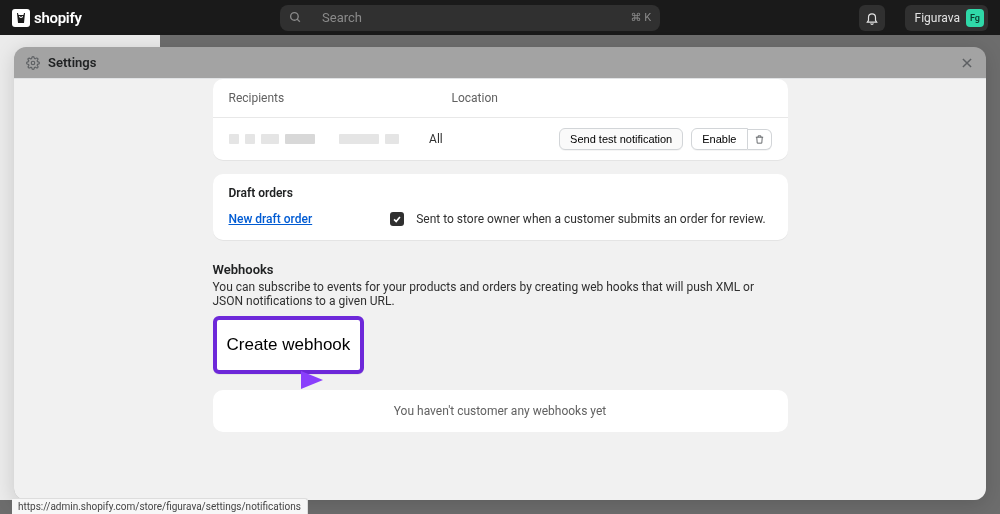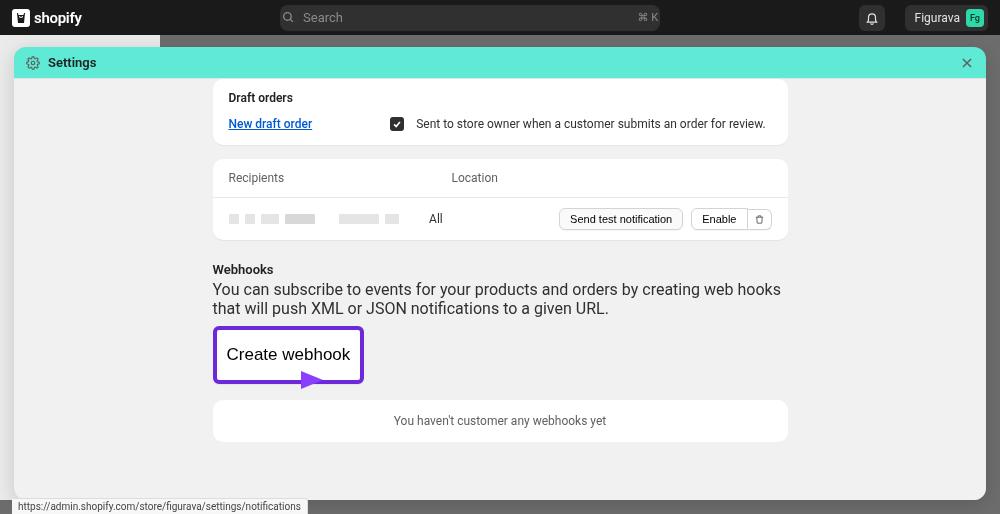--- a/index.html
+++ b/index.html
@@ -3,31 +3,31 @@
 <meta charset="utf-8">
 <style>
   * { margin: 0; padding: 0; box-sizing: border-box; }
   body { font-family: -apple-system, BlinkMacSystemFont, "Segoe UI", Roboto, sans-serif; background: #f1f1f1; font-size: 13px; color: #202223; width: 1000px; height: 514px; overflow: hidden; position: relative; }
   
   .topbar { background: #1a1a1a; height: 35px; display: flex; align-items: center; padding: 0 12px; }
   .logo { display: flex; align-items: center; gap: 4px; }
   .logo-icon { width: 18px; height: 18px; background: #fff; border-radius: 3px; display: flex; align-items: center; justify-content: center; color: #1a1a1a; font-weight: bold; font-size: 12px; }
   .logo-text { color: #fff; font-weight: 600; font-size: 15px; letter-spacing: -0.3px; }
   .search-wrap { flex: 1; display: flex; justify-content: center; }
-  .search-box { background: #303030; border-radius: 8px; height: 26px; width: 380px; display: flex; align-items: center; padding: 0 2px; color: #8a8a8a; gap: 8px; }
+  .search-box { background: #303030; border-radius: 8px; height: 26px; width: 380px; display: flex; align-items: center; padding: 0 9px; color: #8a8a8a; gap: 20px; }
   .search-kbd { margin-left: auto; font-size: 11px; color: #8a8a8a; }
   .topbar-right { display: flex; align-items: center; gap: 20px; }
   .bell-btn { width: 26px; height: 26px; background: #303030; border-radius: 6px; display:flex; align-items:center; justify-content:center; color:#e3e3e3;}
   .user-btn { background: #303030; border-radius: 6px; height: 26px; display:flex; align-items:center; padding: 0 4px 0 10px; gap:6px; color:#e3e3e3; font-size:12px;}
   .avatar { width: 18px; height: 18px; background: #2fd8a8; border-radius: 4px; display:flex; align-items:center; justify-content:center; font-size:9px; font-weight:600; color:#0a3d2e;}
   
   .browser-bg { position: absolute; top:35px; left:0; right:0; bottom:0; background:#6d6d6d; }
   .sidebar-hint { position:absolute; left:0; top:35px; width:160px; height:465px; background:#ebebeb; }
   
-  .modal { position: absolute; top: 47px; left: 14px; right: 14px; bottom: 14px; background: #5eead4; border-radius: 12px; box-shadow: 0 4px 20px rgba(0,0,0,0.15); display:flex; flex-direction:column; overflow:hidden;}
+  .modal { position: absolute; top: 47px; left: 14px; right: 14px; bottom: 14px; background: #a3a3a3; border-radius: 12px; box-shadow: 0 4px 20px rgba(0,0,0,0.15); display:flex; flex-direction:column; overflow:hidden;}
   .modal-header { height: 32px; display:flex; align-items:center; padding: 0 12px; border-bottom: 1px solid #e1e3e5; gap:8px;}
   .modal-title { font-weight:600; font-size:13px;}
   .close-btn { margin-left:auto; color:#5c5f62; font-size:16px; cursor:pointer;}
   
   .modal-body { flex:1; background:#f1f1f1; padding: 0 0 20px 0; overflow:auto; display:flex; flex-direction:column; align-items:center;}
   .content-col { width: 575px; margin-top:0;}
   
   .card { background:#fff; border-radius:10px; box-shadow: 0 1px 0 rgba(0,0,0,0.05); margin-bottom: 14px; overflow:hidden;}
   .card-row { display:flex; align-items:center; padding: 14px 16px; border-top:1px solid #e8e8e8;}
   .card-row:first-child { border-top:none;}
@@ -46,21 +46,21 @@
   .btn-attached-left { border-top-right-radius:0; border-bottom-right-radius:0;}
   .btn-attached-right { border-top-left-radius:0; border-bottom-left-radius:0; border-left:none; padding:4px 6px;}
   
   .section-title { font-weight:600; font-size:12px; padding:12px 16px 0 16px;}
   .draft-row { display:flex; align-items:center; padding: 12px 16px 14px 16px; gap:12px;}
   .checkbox { width:14px; height:14px; background:#303030; border-radius:3px; display:flex; align-items:center; justify-content:center; margin-left: 66px;}
   .checkbox svg { stroke:#fff;}
   
   .webhooks-block { width:575px; margin-top: 22px;}
   .wh-title { font-weight:600; font-size:13px; margin-bottom:3px;}
-  .wh-desc { font-size:16px; color:#303030; margin-bottom:8px;}
+  .wh-desc { font-size:12px; color:#303030; margin-bottom:8px;}
   .create-wh-btn { background:#fff; border:4px solid #6d28d9; border-radius:6px; padding:15px 10px; font-size:17px; box-shadow: 0 1px 0 rgba(0,0,0,0.05); cursor:pointer; display:inline-block;}
   .empty-card { background:#fff; border-radius:10px; padding: 14px; text-align:center; font-size:12px; color:#616161; margin-top:16px;}
   
   .arrow { position:absolute; left:213px; top:370px; pointer-events:none;}
   
   .status-url { position:absolute; bottom:0; left:12px; background:#f7f7f7; border:1px solid #ddd; border-left:none; border-bottom:none; padding:2px 6px; font-size:10px; color:#444; border-top-right-radius:3px;}
   
   svg { display:block;}
 </style>
 </head>
@@ -115,33 +115,20 @@
           <line x1="19" y1="5" x2="5" y2="19"></line>
         </svg>
     </span>
   </div>
 
   <div class="modal-body">
     <div class="content-col">
 
 
       <div class="card">
-        <div class="section-title">Draft orders</div>
-        <div class="draft-row">
-          <a class="link" style="font-size:12px;">New draft order</a>
-          <span class="checkbox">
-            <svg width="10" height="10" viewBox="0 0 24 24" fill="none" stroke="#fff" stroke-width="4">
-                <polyline points="5 13 10 18 19 7"></polyline>
-              </svg>
-          </span>
-          <span class="desc">Sent to store owner when a customer submits an order for review.</span>
-        </div>
-      </div>
-
-      <div class="card">
         <div class="recipients-head">
           <div class="rec-col1">Recipients</div>
           <div class="rec-col2">Location</div>
           <div style="width:190px;"></div>
         </div>
         <div class="rec-row">
           <div class="rec-col1">
             <div class="skeleton-bits">
               <span class="sk" style="width:10px;"></span>
               <span class="sk" style="width:10px;"></span>
@@ -159,20 +146,33 @@
             <button class="pill-btn btn-attached-left">Enable</button>
             <button class="pill-btn btn-attached-right">
               <svg width="11" height="11" viewBox="0 0 24 24" fill="none" stroke="#5c5f62" stroke-width="2">
                   <path d="M4 7h16M9 7V4h6v3M6 7l1 13h10l1-13"></path>
                 </svg>
             </button>
           </div>
         </div>
       </div>
 
+      <div class="card">
+        <div class="section-title">Draft orders</div>
+        <div class="draft-row">
+          <a class="link" style="font-size:12px;">New draft order</a>
+          <span class="checkbox">
+            <svg width="10" height="10" viewBox="0 0 24 24" fill="none" stroke="#fff" stroke-width="4">
+                <polyline points="5 13 10 18 19 7"></polyline>
+              </svg>
+          </span>
+          <span class="desc">Sent to store owner when a customer submits an order for review.</span>
+        </div>
+      </div>
+
       <div class="webhooks-block">
         <div class="wh-title">Webhooks</div>
         <div class="wh-desc">You can subscribe to events for your products and orders by creating web hooks that will push XML or JSON notifications to a given URL.</div>
         <button class="create-wh-btn">Create webhook</button>
         <div class="empty-card">You haven't customer any webhooks yet</div>
       </div>
 
     </div>
   </div>
 </div>

